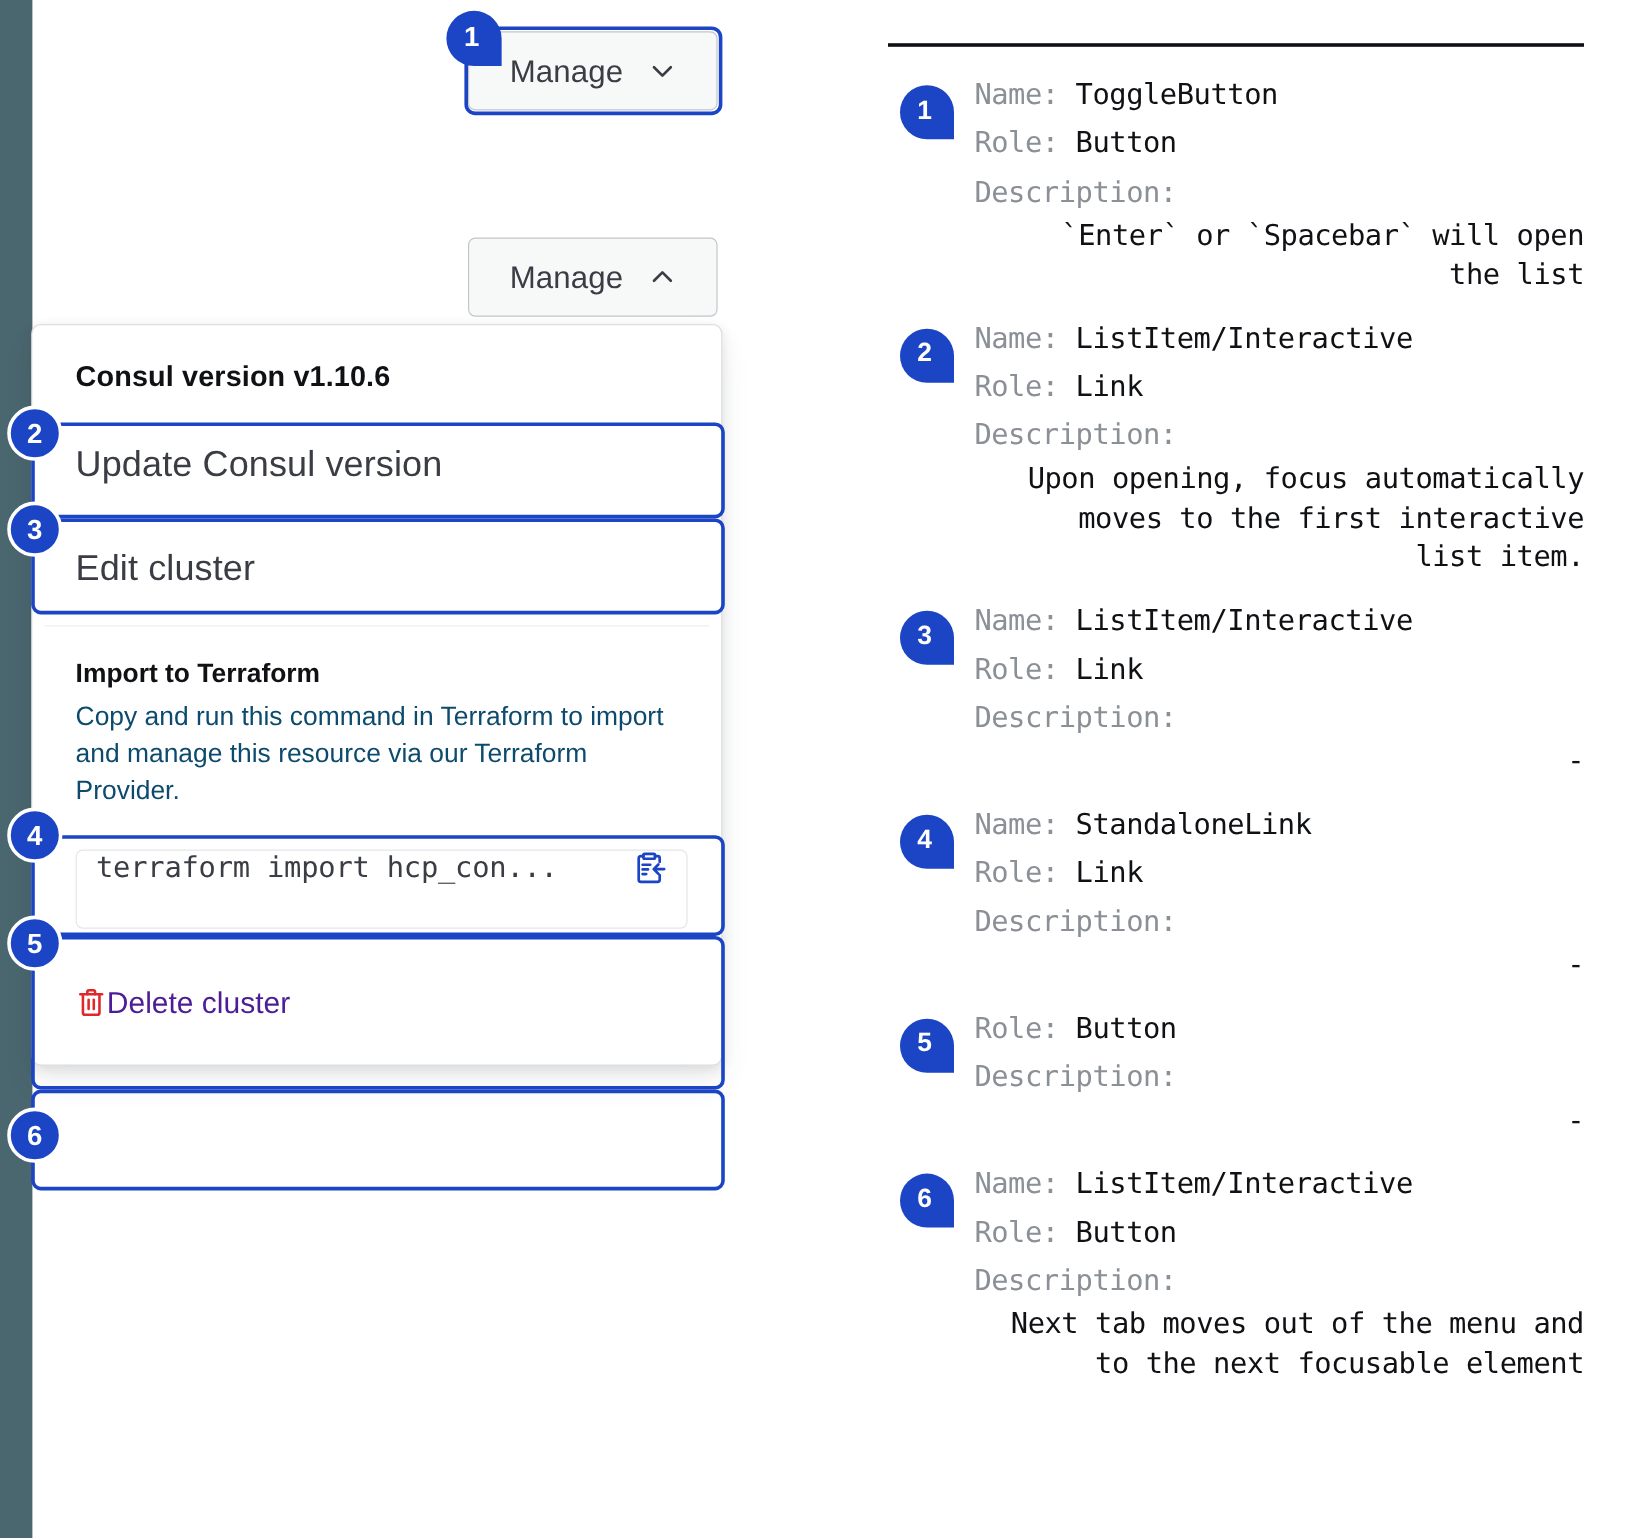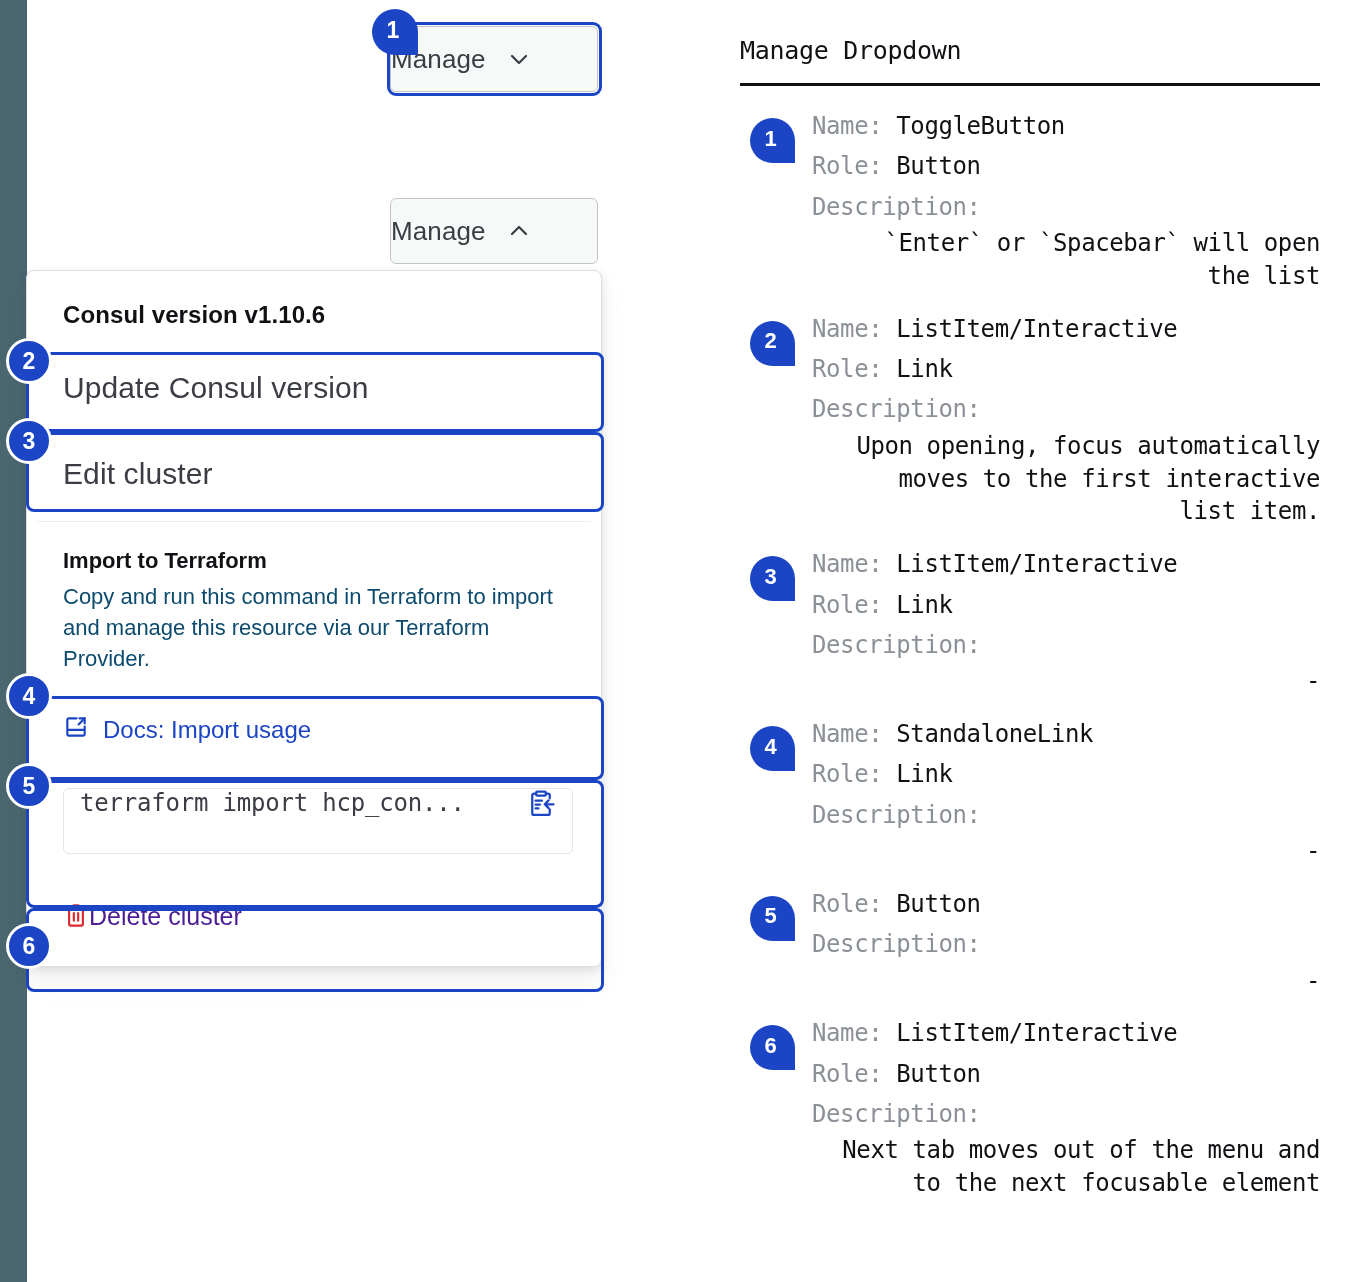--- a/index.html
+++ b/index.html
@@ -26,21 +26,21 @@
   
   .stage { position: absolute; left: 0; top: 0; width: 700px; height: 1282px; }
 
   
   .manage-btn {
     position: absolute;
     width: 208px; height: 66px;
     background: #F7F8F8;
     border: 1px solid #C2C5CB;
     border-radius: 6px;
-    display: flex; align-items: center; justify-content: flex-start;
+    display: flex; align-items: center; justify-content: center;
     gap: 22px;
     font-size: 26px;
     color: #3B3D45;
     letter-spacing: 0.1px;
   }
   #manage-btn-closed { left: 390px; top: 26px; }
   #manage-btn-open  { left: 390px; top: 198px; }
 
   .chev { display: inline-block; width: 22px; height: 22px; position: relative; }
   .chev svg { display: block; }
@@ -207,31 +207,20 @@
 
     <div class="dd-item">Update Consul version</div>
 
     <div class="dd-item">Edit cluster</div>
 
     <div class="dd-sep"></div>
 
     <div class="dd-section-title">Import to Terraform</div>
     <div class="dd-section-body">Copy and run this command in Terraform to import and manage this resource via our Terraform Provider.</div>
 
-    <div class="dd-link">
-      <span>
-        <svg width="26" height="26" viewBox="0 0 24 24">
-          <path d="M12.5 4H5.2A1.2 1.2 0 0 0 4 5.2v13.6A1.2 1.2 0 0 0 5.2 20h13.6a1.2 1.2 0 0 0 1.2-1.2V11.5" fill="none" stroke="#1B45C4" stroke-width="2" stroke-linecap="round" stroke-linejoin="round"></path>
-          <path d="M4.6 14.6h14.8" fill="none" stroke="#1B45C4" stroke-width="2" stroke-linecap="round"></path>
-          <path d="M14.4 9.6 L20 4" fill="none" stroke="#1B45C4" stroke-width="2" stroke-linecap="round"></path>
-          <path d="M15.2 4H20v4.8" fill="none" stroke="#1B45C4" stroke-width="2" stroke-linecap="round" stroke-linejoin="round"></path>
-        </svg>
-      </span>
-      <span>Docs: Import usage</span>
-    </div>
 
     <div class="dd-code-wrap">
       <div class="dd-code">
         <span class="dd-code-text">terraform import hcp_con...</span>
         <span>
           <svg width="30" height="30" viewBox="0 0 24 24">
             <path d="M8.2 3.6H6.4A1.4 1.4 0 0 0 5 5v14.3a1.4 1.4 0 0 0 1.4 1.4h11.2a1.4 1.4 0 0 0 1.4-1.4v-3.1" fill="none" stroke="#1B45C4" stroke-width="1.8" stroke-linecap="round" stroke-linejoin="round"></path>
             <path d="M15.8 3.6h1.8A1.4 1.4 0 0 1 19 5v2.4" fill="none" stroke="#1B45C4" stroke-width="1.8" stroke-linecap="round" stroke-linejoin="round"></path>
             <rect x="8.1" y="2.1" width="7.8" height="3.2" rx="1" fill="none" stroke="#1B45C4" stroke-width="1.8"></rect>
             <path d="M7.6 9.3h5.1M7.6 12.4h3.6M7.6 15.5h2.4" fill="none" stroke="#1B45C4" stroke-width="1.8" stroke-linecap="round"></path>
@@ -276,21 +265,20 @@
   <div class="badge-circle" style="left:6px; top:763px;">
       <span>5</span>
     </div>
   <div class="badge-circle" style="left:6px; top:923px;">
       <span>6</span>
     </div>
 
 </div>
 
 <div class="docs">
-  <div class="docs-title">Manage Dropdown</div>
   <div class="docs-rule"></div>
 
   <div id="docs-entries">
       <div class="docs-entry">
         <div class="docs-badge-col">
           <div class="docs-badge">
             <span>1</span>
           </div>
         </div>
         <div class="docs-body">

